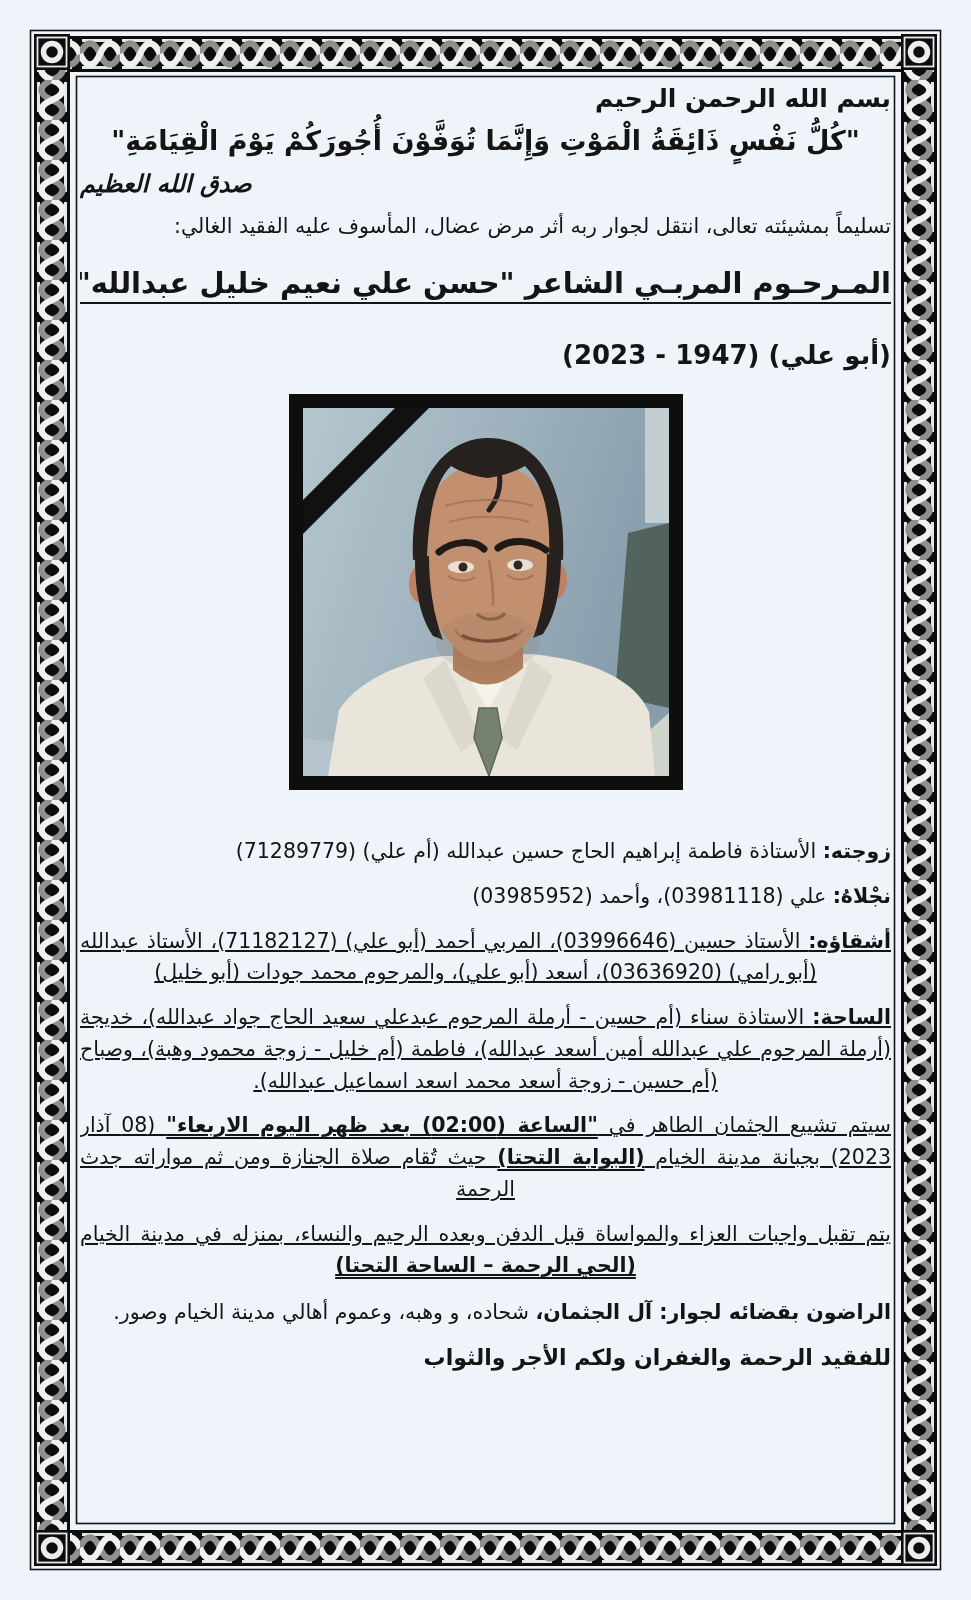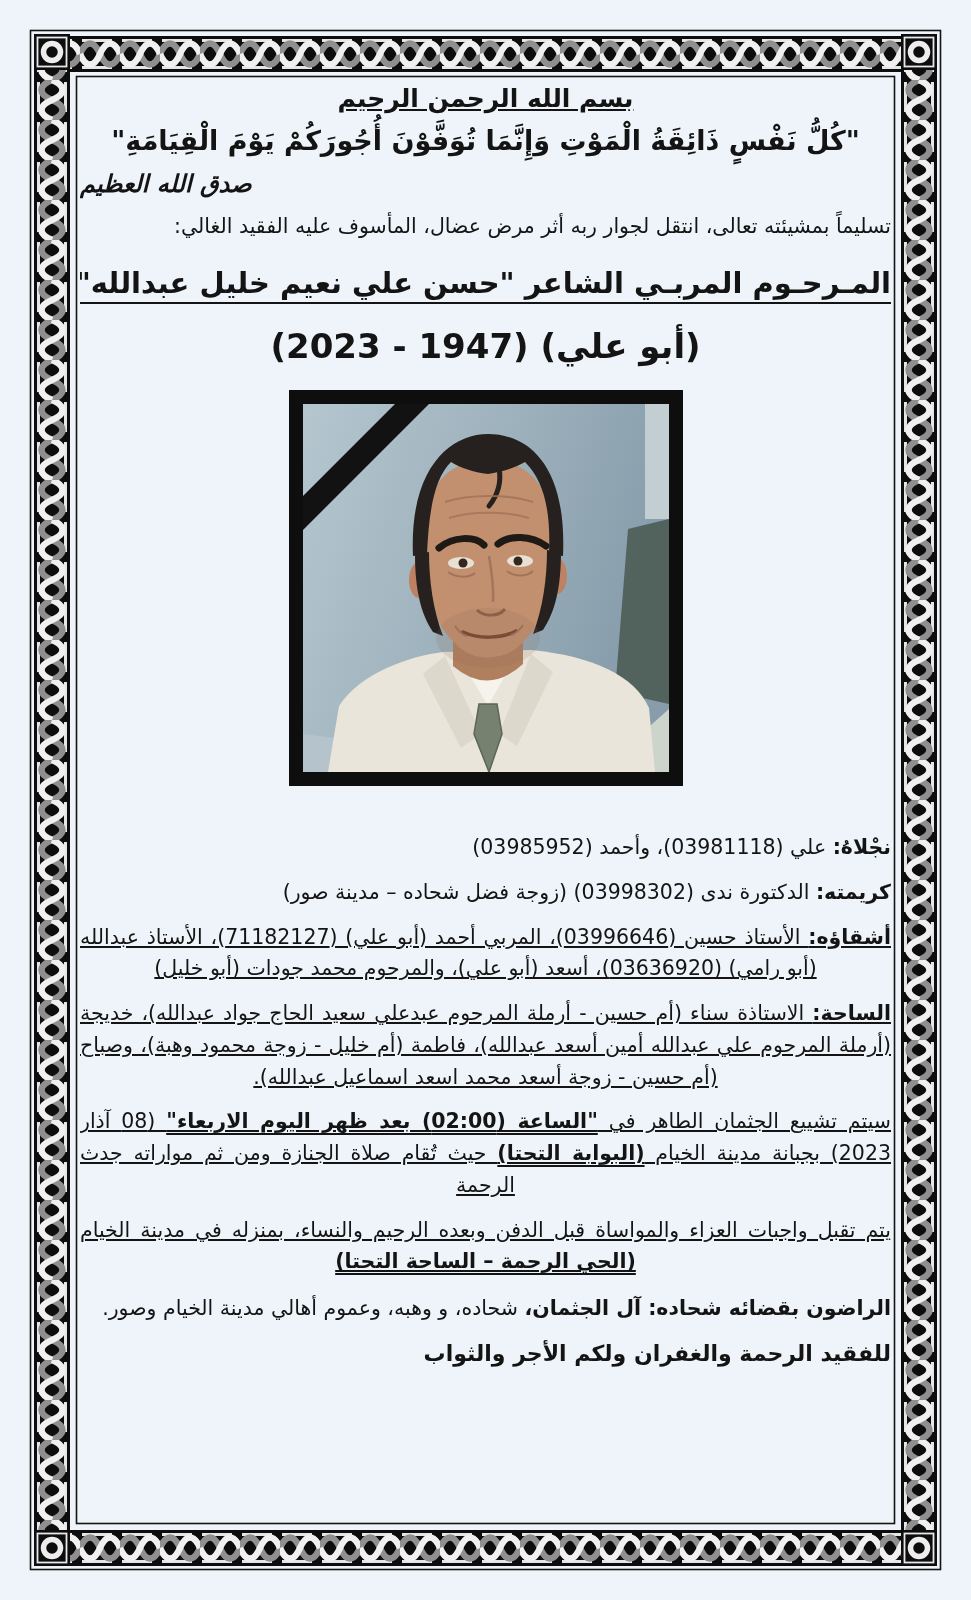--- a/index.html
+++ b/index.html
@@ -7,29 +7,29 @@
     position:relative;width:971px;height:1600px;margin:0 auto;
     background:#eef4f9;color:#141414;
     font-family:"DejaVu Sans","Liberation Sans",sans-serif;
     overflow:hidden;
   }
   .frame-svg{position:absolute;left:0;top:0;}
   .content{
     position:absolute;right:80px;left:80px;top:84px;height:1442px;
     direction:rtl;overflow:hidden;
   }
-  .basmala{text-align:center;font-weight:bold;font-size:25px;text-decoration:underline;}
+  .basmala{text-align:right;font-weight:bold;font-size:25px;}
   .verse{text-align:center;font-weight:bold;font-size:27px;margin-top:12px;white-space:nowrap;}
   .sadaqa{text-align:left;font-weight:bold;font-size:24px;margin-top:14px;font-style:italic;}
   .intro{font-size:20.5px;margin:16px 0 0;text-align:right;white-space:nowrap;}
   .name{
     font-size:29px;font-weight:bold;text-align:center;margin:28px 0 0;
     text-decoration:underline;text-underline-offset:9px;white-space:nowrap;
   }
-  .years{font-size:34px;font-weight:bold;text-align:center;margin-top:26px;}
+  .years{font-size:26px;font-weight:bold;text-align:right;margin-top:40px;}
   .photo-wrap{width:366px;margin:24px auto 0;background:#0e0e0e;padding:14px;}
   .photo-wrap svg{display:block;}
   .family{margin-top:46px;}
   .family p,.para{font-size:20.5px;line-height:1.55;margin:0 0 13px;}
   .rt{text-align:right;}
   .jc{text-align:justify;text-align-last:center;text-decoration:underline;}
   .b{font-weight:bold;}
   .bu{font-weight:bold;text-decoration:underline;text-underline-offset:5px;}
   .families-line{font-size:20.5px;text-align:right;margin-top:18px;}
   .closing{font-size:22px;font-weight:bold;margin-top:20px;}
@@ -147,28 +147,28 @@
         <ellipse cx="185" cy="234" rx="52" ry="30" fill="#8d6a58" opacity="0.16"></ellipse>
         <path d="M160,228 C175,235 198,235 213,227" stroke="#7d4a38" stroke-width="3.5" fill="none" stroke-linecap="round"></path>
         <path d="M152,222 C156,228 160,231 164,232" stroke="#9d7156" stroke-width="2" fill="none"></path>
         <path d="M220,221 C216,227 212,230 208,231" stroke="#9d7156" stroke-width="2" fill="none"></path>
 
         <polygon points="0,92 92,0 126,0 0,126" fill="#121212"></polygon>
       </svg>
     </div>
 
     <div class="family">
+      <p class="rt"><span class="b">زوجته:</span><span> الأستاذة فاطمة إبراهيم الحاج حسين عبدالله (أم علي) (71289779)</span></p>
       <p class="rt"><span class="b">نجْلاهُ:</span><span> علي (03981118)، وأحمد (03985952)</span></p>
-      <p class="rt"><span class="b">كريمته:</span><span> الدكتورة ندى (03998302) (زوجة فضل شحاده – مدينة صور)</span></p>
       <p class="jc"><span class="b">أشقاؤه:</span><span> الأستاذ حسين (03996646)، المربي أحمد (أبو علي) (71182127)، الأستاذ عبدالله (أبو رامي) (03636920)، أسعد (أبو علي)، والمرحوم محمد جودات (أبو خليل)</span></p>
       <p class="jc"><span class="b">الساحة:</span><span> الاستاذة سناء (أم حسين - أرملة المرحوم عبدعلي سعيد الحاج جواد عبدالله)، خديجة (أرملة المرحوم علي عبدالله أمين أسعد عبدالله)، فاطمة (أم خليل - زوجة محمود وهبة)، وصباح (أم حسين - زوجة أسعد محمد اسعد اسماعيل عبدالله).</span></p>
     </div>
 
     <p class="para jc"><span>سيتم تشييع الجثمان الطاهر في </span><span class="bu">"الساعة (02:00) بعد ظهر اليوم الاربعاء"</span><span> (08 آذار 2023) بجبانة مدينة الخيام </span><span class="bu">(البوابة التحتا)</span><span> حيث تُقام صلاة الجنازة ومن ثم مواراته جدث الرحمة</span></p>
 
     <p class="para jc"><span>يتم تقبل واجبات العزاء والمواساة قبل الدفن وبعده الرحيم والنساء، بمنزله في مدينة الخيام </span><span class="bu">(الحي الرحمة – الساحة التحتا)</span></p>
 
-    <p class="families-line"><span class="b">الراضون بقضائه شحاده:</span><span class="b"> آل الجثمان،</span><span> شحاده، و وهبه، وعموم أهالي مدينة الخيام وصور.</span></p>
+    <p class="families-line"><span class="b">الراضون بقضائه لجوار:</span><span class="b"> آل الجثمان،</span><span> شحاده، و وهبه، وعموم أهالي مدينة الخيام وصور.</span></p>
 
     <div class="closing">للفقيد الرحمة والغفران ولكم الأجر والثواب</div>
 
   </div>
 </div>
 
 </body></html>

